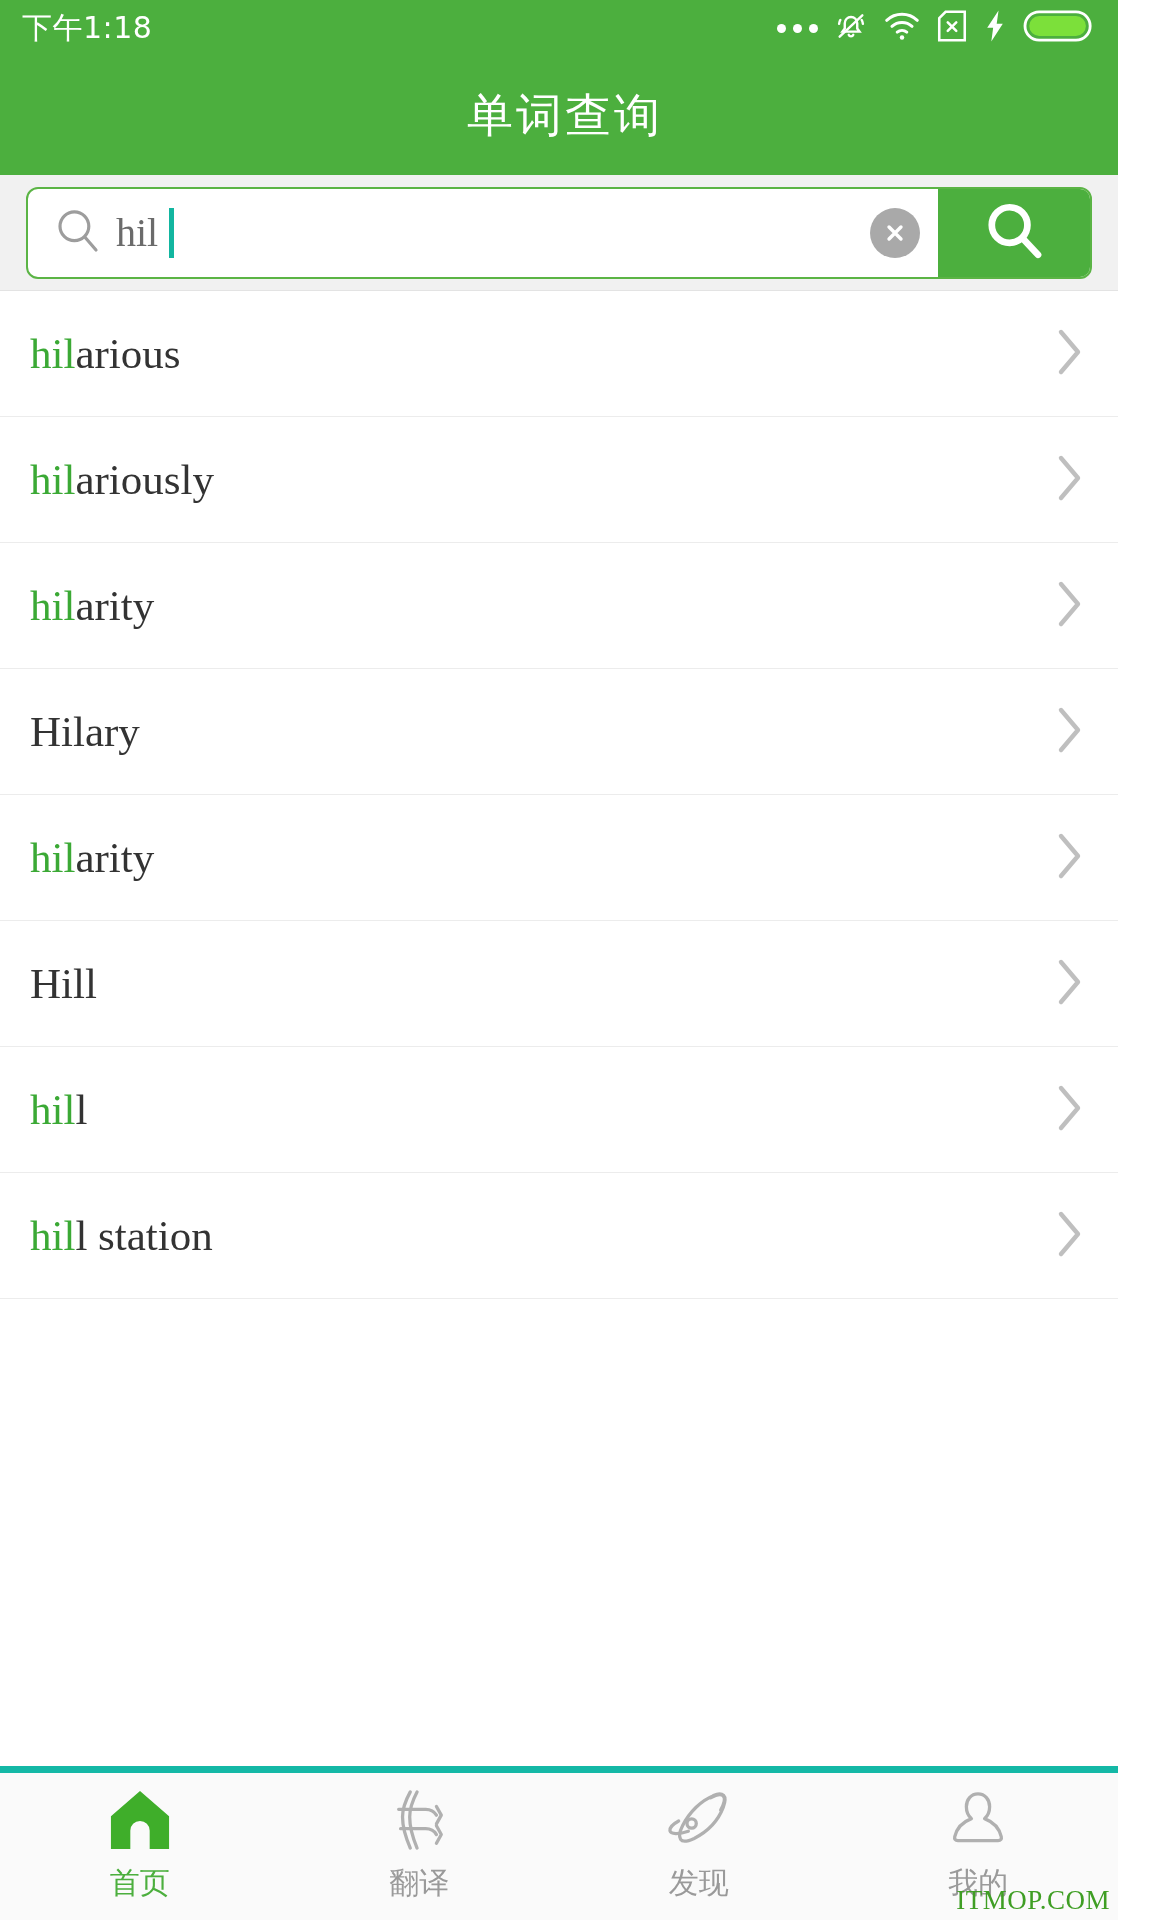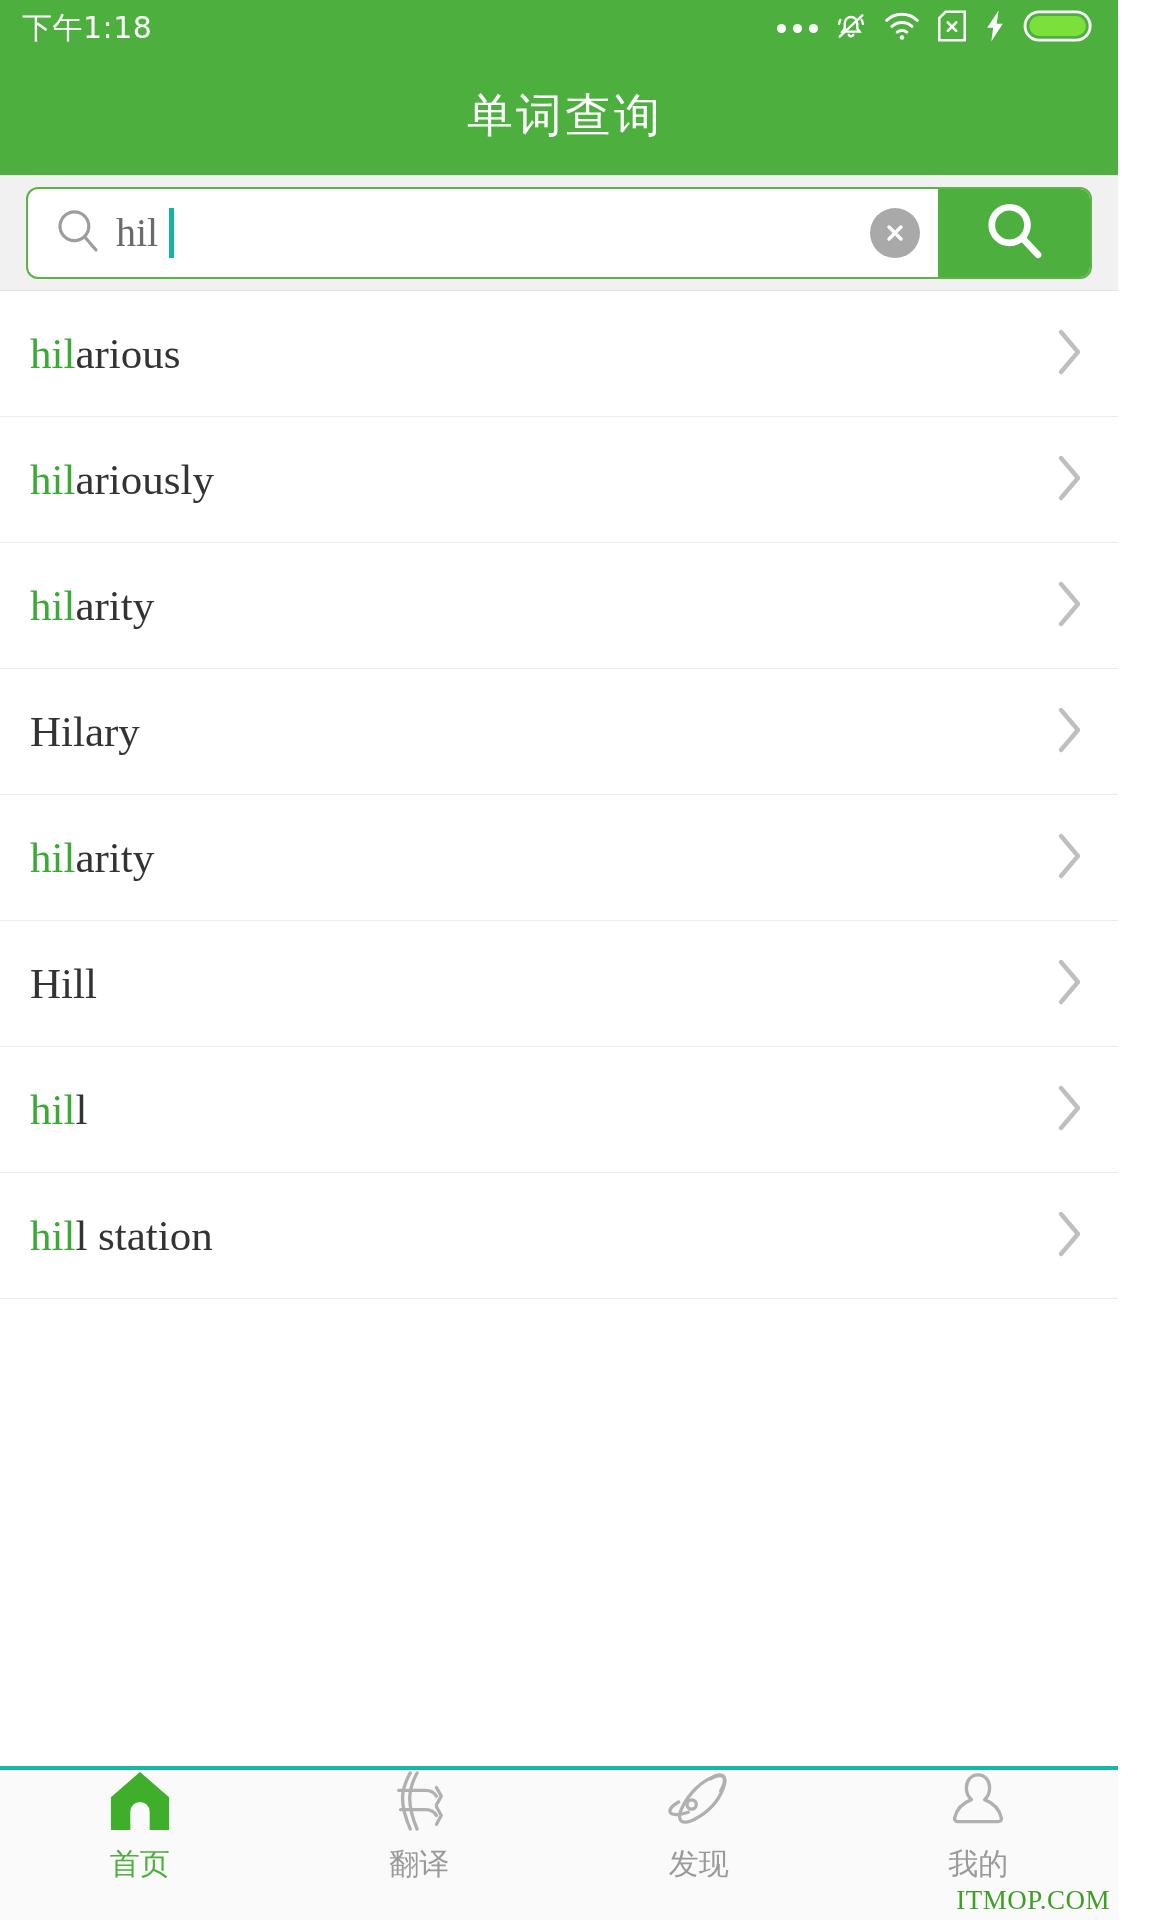--- a/index.html
+++ b/index.html
@@ -100,22 +100,22 @@
     line-height: 1;
     white-space: nowrap;
   }
   .result-word .hl { color: #3BA935; }
   .chev { margin-left: auto; flex: 0 0 auto; }
 
   
   .tabbar {
     height: 154px; flex: 0 0 auto;
     background: #fafafa;
-    border-top: 4px solid #14b8a6;
-    display: flex; align-items: flex-start;
+    border-top: 7px solid #14b8a6;
+    display: flex; align-items: center;
     position: relative;
   }
   .tab {
     flex: 1; display: flex; flex-direction: column;
     align-items: center; justify-content: center; gap: 12px;
   }
   .tab-icon { height: 62px; display: flex; align-items: flex-end; justify-content: center; }
   .tab-label { font-size: 30px; color: #9a9a9a; font-family: "DejaVu Sans", sans-serif; }
   .tab.active .tab-label { color: #4CAF3E; }
   .watermark {

